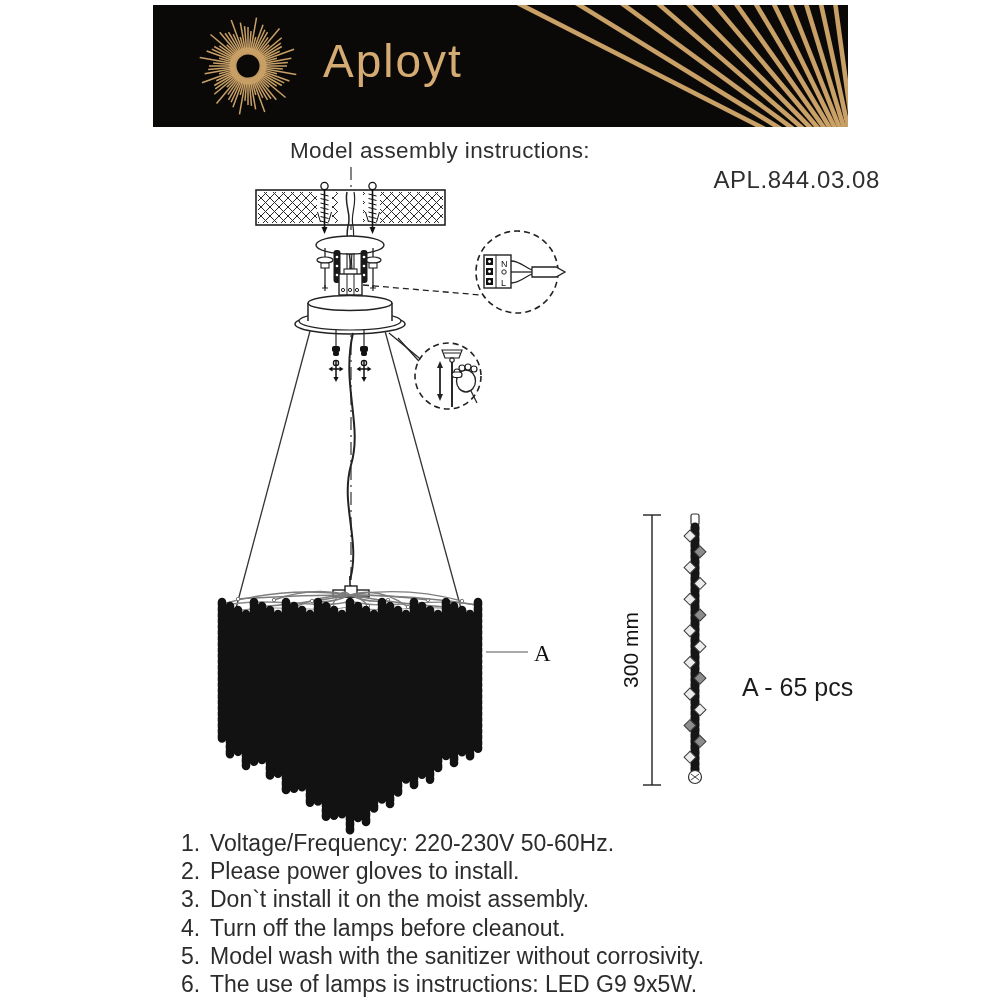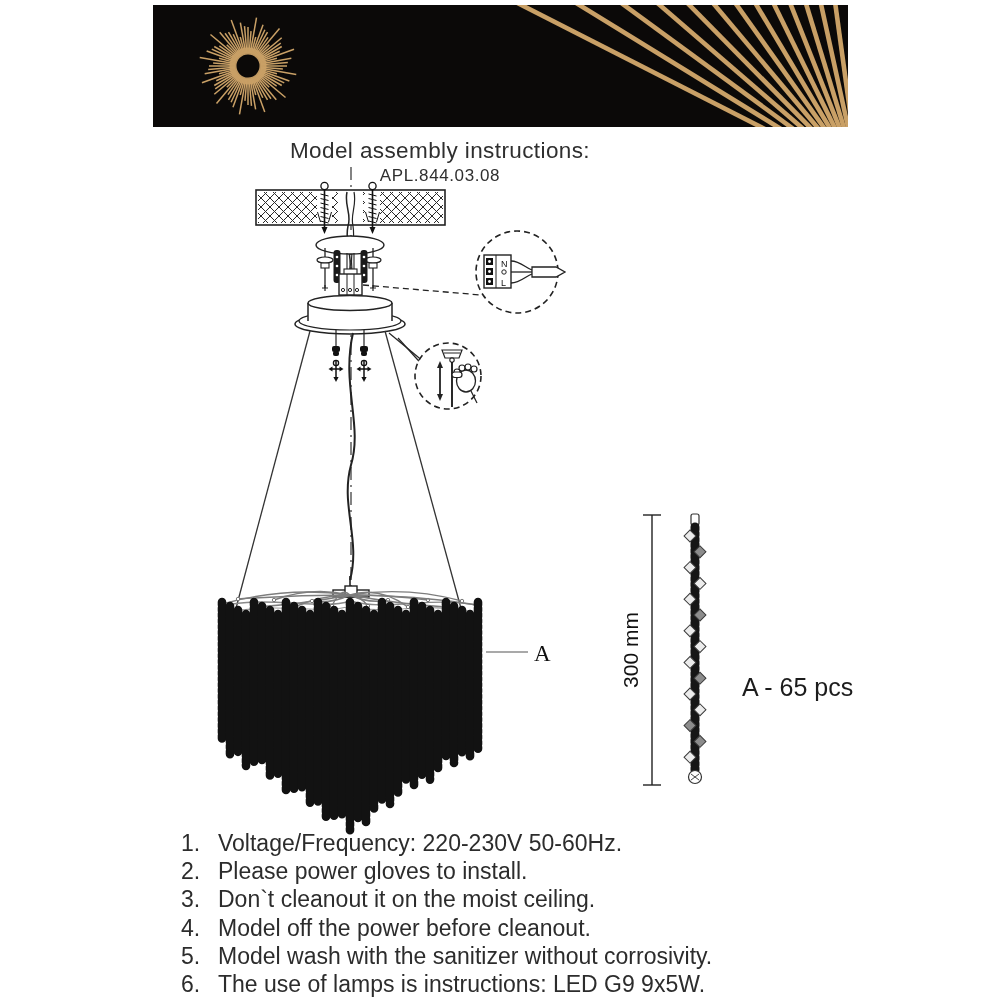--- a/index.html
+++ b/index.html
@@ -6,28 +6,28 @@
   .page{position:relative;width:1000px;height:1000px;background:#fff;overflow:hidden;
         font-family:"Liberation Sans",sans-serif;color:#2b2b2b;}
   
   .banner{position:absolute;left:153px;top:5px;width:695px;height:122px;background:#0b0908;overflow:hidden;}
   .banner svg{position:absolute;left:0;top:0;}
   .brand{position:absolute;left:170px;top:33px;font-size:46px;letter-spacing:2px;color:#d4ab72;
          font-weight:400;line-height:1;}
   
   .titleblock{position:absolute;left:0;top:137px;width:880px;text-align:center;line-height:1.25;}
   .titleblock .t1{font-size:22.5px;font-weight:500;color:#2f2f2f;letter-spacing:.4px;}
-  .titleblock .t2{font-size:17px;font-weight:500;color:#2f2f2f;letter-spacing:.6px;}
+  .titleblock .t2{font-size:24px;font-weight:500;color:#2f2f2f;letter-spacing:.6px;text-align:right;}
   
   .draw{position:absolute;left:0;top:0;width:1000px;height:1000px;pointer-events:none;}
   
   .list{position:absolute;left:181px;top:829px;width:720px;}
   .li{display:flex;font-size:23px;line-height:28.2px;color:#2c2c2c;}
   .li .num{width:29px;flex:none;}
-  .li .txt{flex:1;margin-left:8px;}
+  .li .txt{flex:1;}
   text{font-family:"Liberation Sans",sans-serif;}
   .seriftext{font-family:"Liberation Serif",serif;}
 </style>
 </head>
 <body>
 
 <div class="page">
 
   <div class="banner">
     <svg width="695" height="122" viewBox="0 0 695 122">
@@ -116,20 +116,21 @@
           <line x1="105.64897657575689" y1="53.5435063274364" x2="127.76608177155967" y2="38.05694254595814" stroke="#c9a066" stroke-width="1.5"></line>
           <line x1="106.25833024919771" y1="54.50000000000001" x2="128.7749907475931" y2="41.500000000000014" stroke="#c9a066" stroke-width="1.5"></line>
           <line x1="106.78200123147644" y1="55.505962597370896" x2="126.72077254628275" y2="46.208360839075496" stroke="#c9a066" stroke-width="1.5"></line>
           <line x1="107.21600407021681" y1="56.553738136766306" x2="141.0449384185095" y2="44.24101297704224" stroke="#c9a066" stroke-width="1.5"></line>
           <line x1="107.55703574175789" y1="57.635352413667235" x2="123.97777478867205" y2="53.235428646924376" stroke="#c9a066" stroke-width="1.5"></line>
           <line x1="107.8025007891587" y1="58.742573690329905" x2="138.33154113253715" y2="53.35948018265506" stroke="#c9a066" stroke-width="1.5"></line>
           <line x1="107.95053107519269" y1="59.86697534428044" x2="134.8477879236698" y2="57.51377029009367" stroke="#c9a066" stroke-width="1.5"></line>
           <circle cx="95" cy="61" r="10.5" fill="#0b0908"></circle>
         </g>
     </svg>
+    <div class="brand">Aployt</div>
   </div>
 
   <div class="titleblock">
     <div class="t1">Model assembly instructions:</div>
     <div class="t2">APL.844.03.08</div>
   </div>
 
   <svg class="draw" viewBox="0 0 1000 1000">
     <defs>
       <pattern id="hatch" width="9" height="9" patternUnits="userSpaceOnUse">
@@ -413,25 +414,25 @@
     <div class="li">
       <span class="num">1.</span>
       <span class="txt">Voltage/Frequency: 220-230V 50-60Hz.</span>
     </div>
     <div class="li">
       <span class="num">2.</span>
       <span class="txt">Please power gloves to install.</span>
     </div>
     <div class="li">
       <span class="num">3.</span>
-      <span class="txt">Don`t cleanout it on the moist ceiling.</span>
+      <span class="txt">Don`t install it on the moist assembly.</span>
     </div>
     <div class="li">
       <span class="num">4.</span>
-      <span class="txt">Model off the power before cleanout.</span>
+      <span class="txt">Turn off the lamps before cleanout.</span>
     </div>
     <div class="li">
       <span class="num">5.</span>
       <span class="txt">Model wash with the sanitizer without corrosivity.</span>
     </div>
     <div class="li">
       <span class="num">6.</span>
       <span class="txt">The use of lamps is instructions: LED G9 9x5W.</span>
     </div>
   </div>

